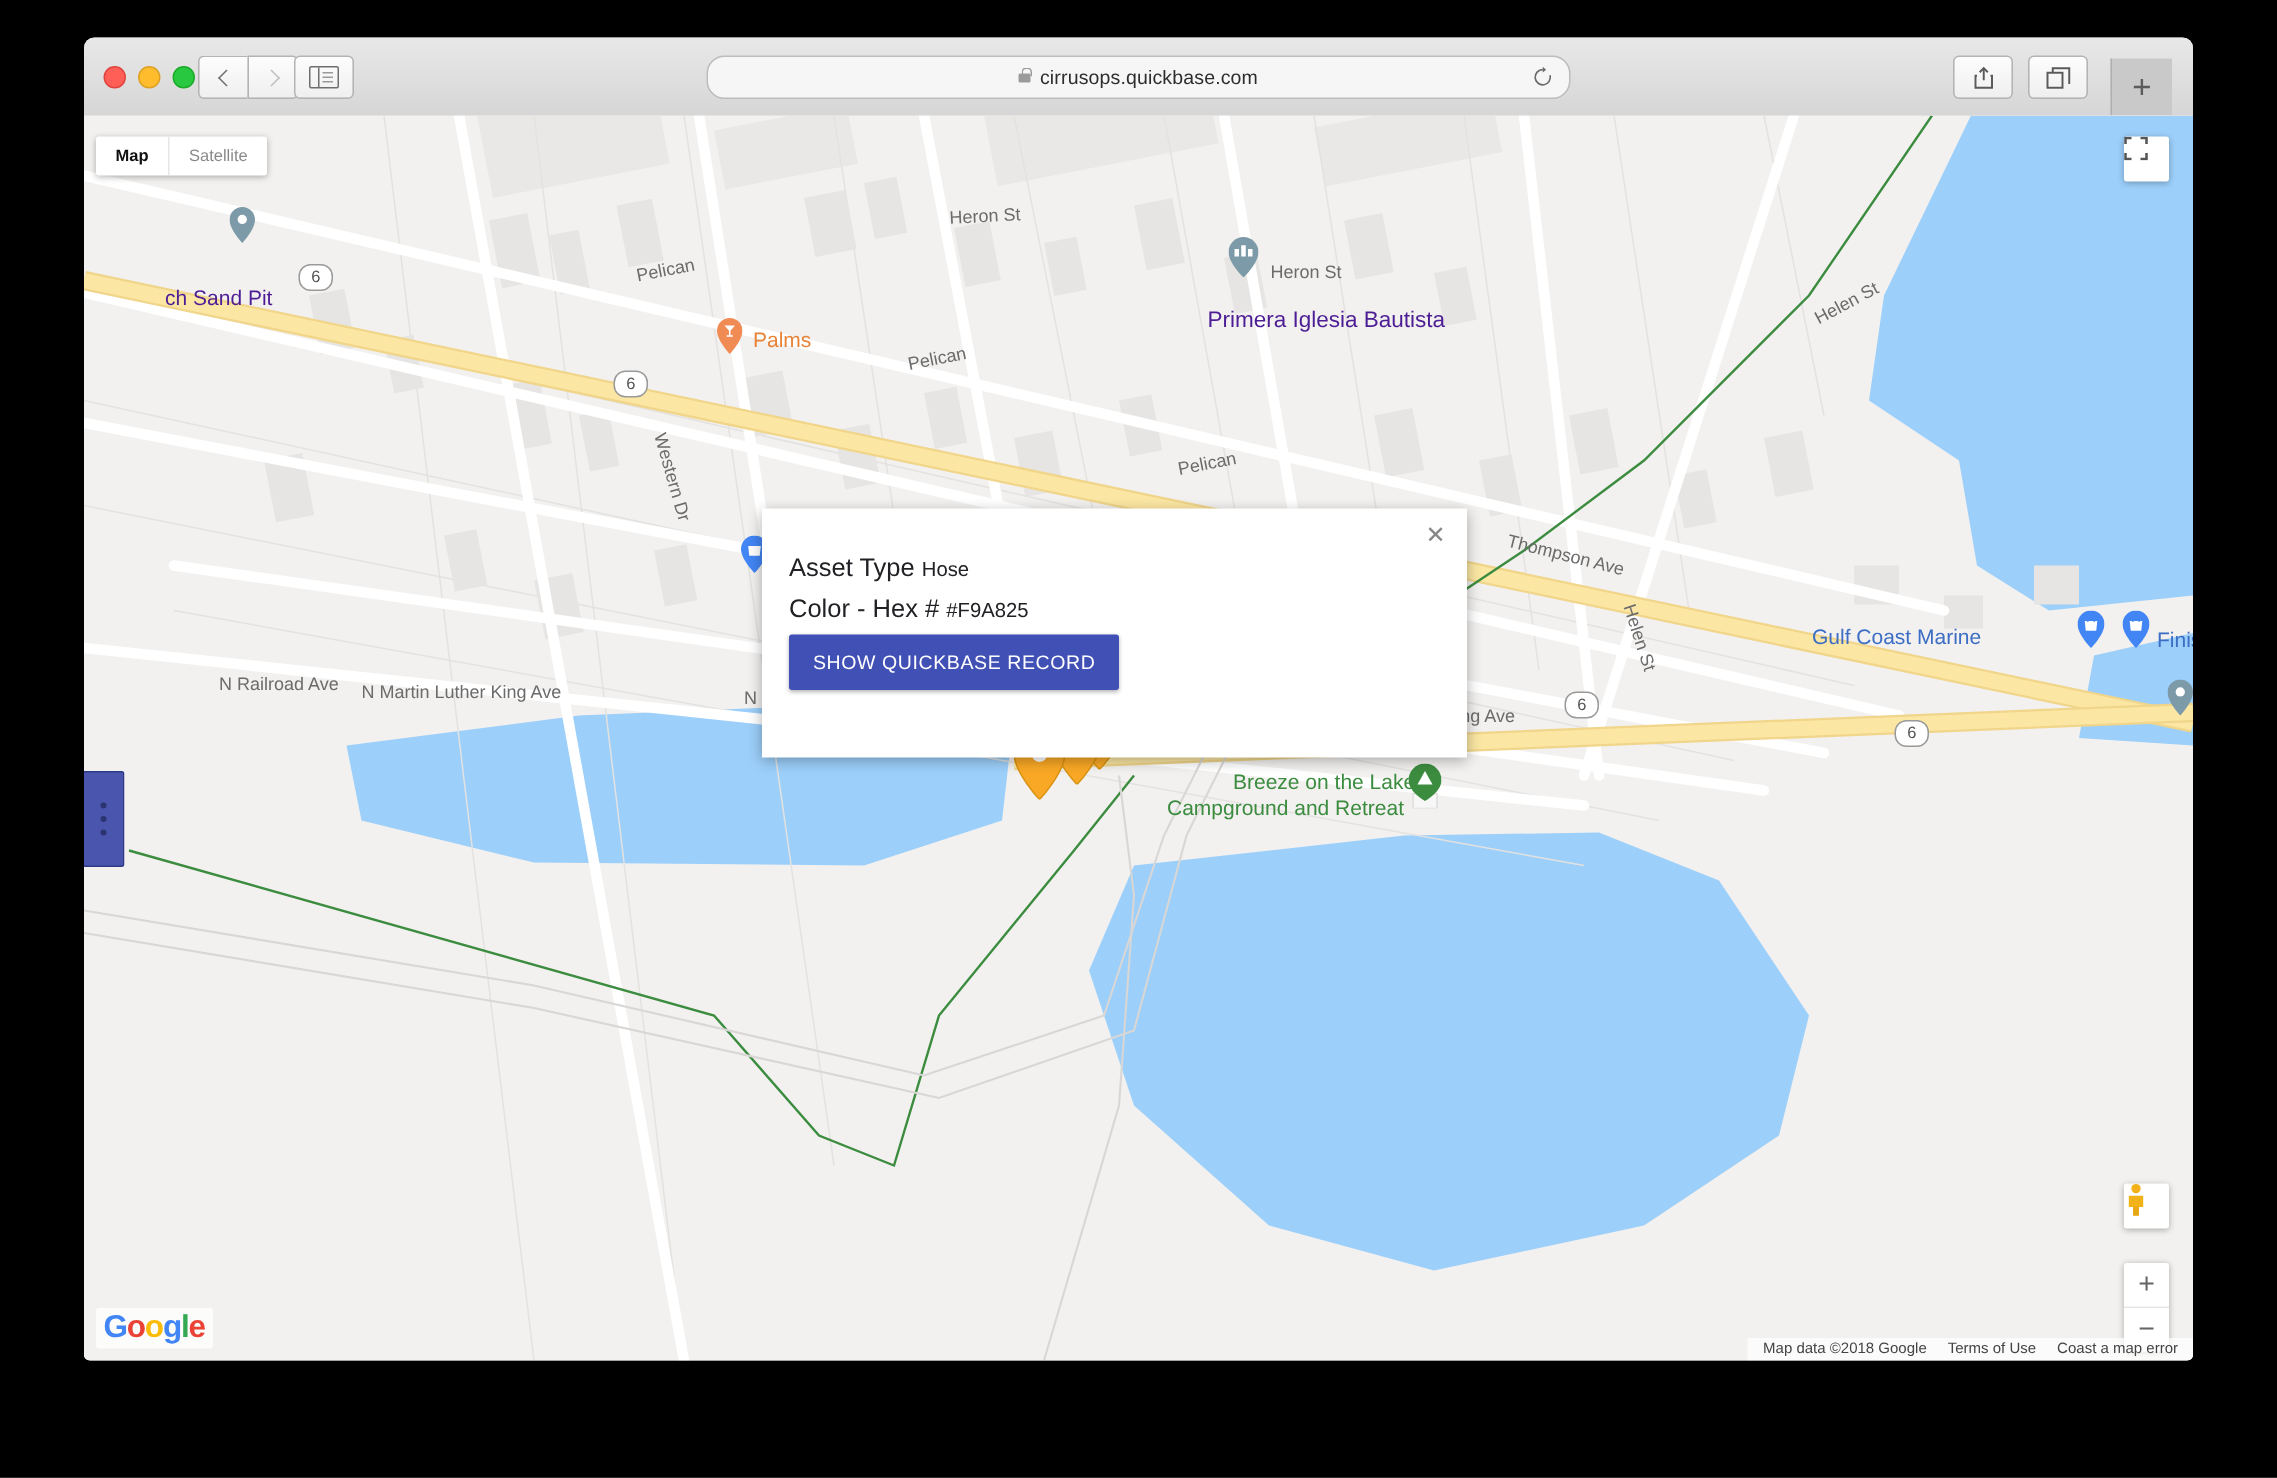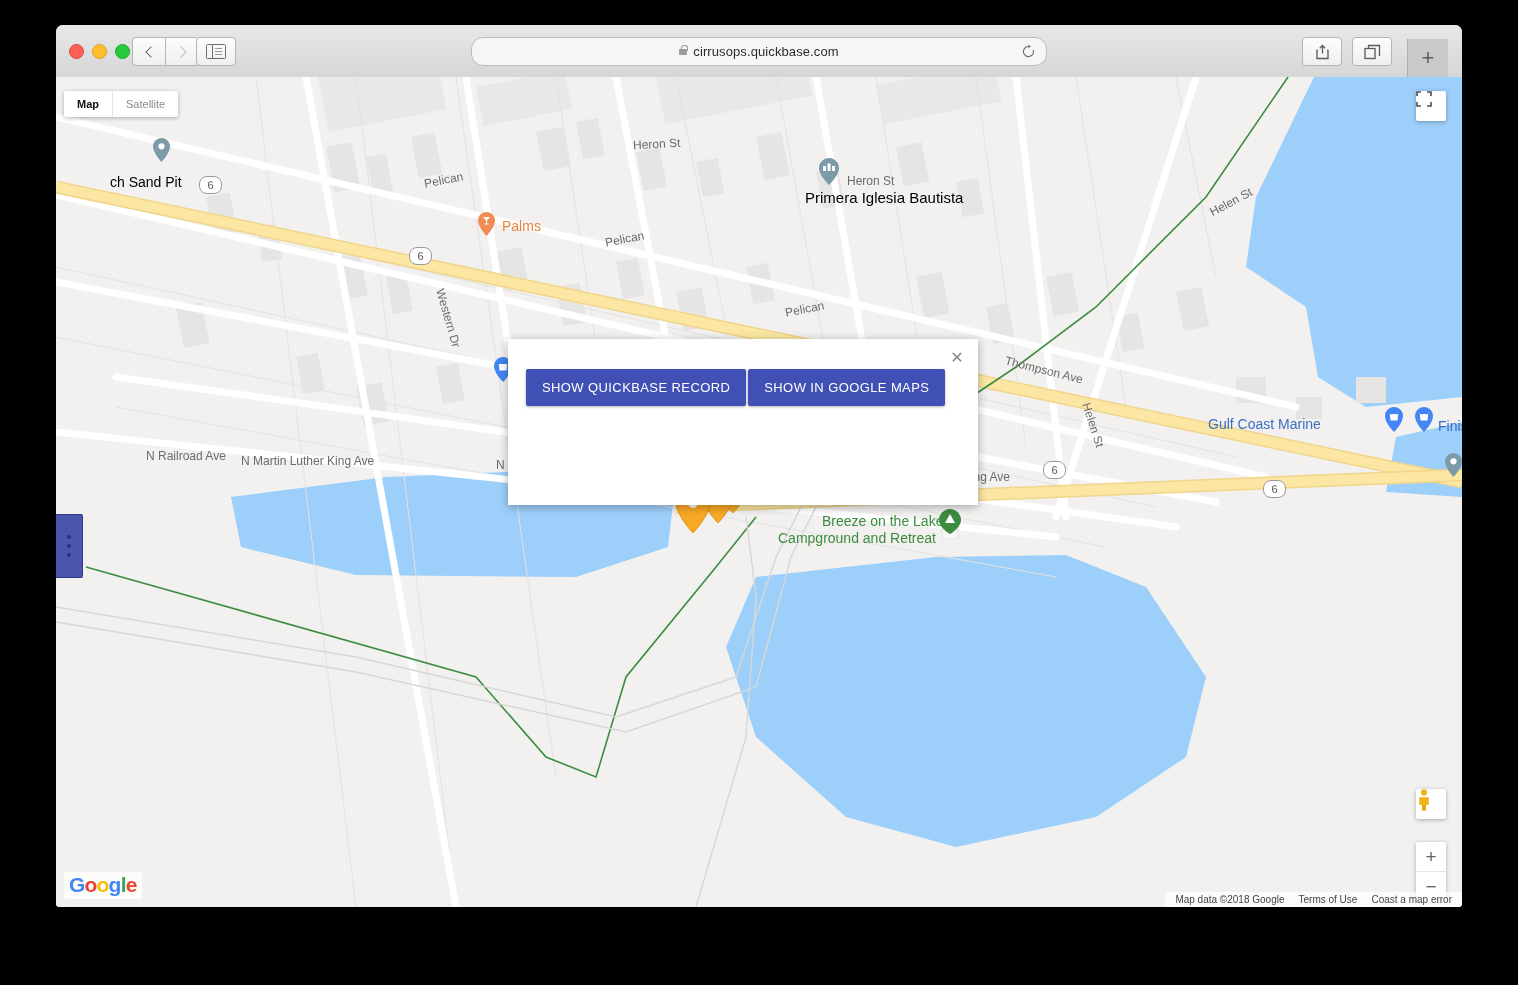--- a/index.html
+++ b/index.html
@@ -98,21 +98,21 @@
   }
   .map svg { position:absolute; left:0; top:0; }
 
   
   .maplabel {
     position:absolute; white-space:nowrap;
     font-family:"Liberation Sans", sans-serif;
     pointer-events:none;
   }
   .street { font-size:12px; color:#6b6b6b; }
-  .poi-name { font-size:14px; color:#000000; }
+  .poi-name { font-size:14px; color:#4c1d95;margin-top:16px; }
   .poi-blue { font-size:14px; color:#3b6ec4; }
   .poi-orange { font-size:14px; color:#e8833a; }
   .poi-green { font-size:14px; color:#3c8c40; text-align:center; line-height:17px; }
 
   .shield {
     position:absolute; width:21px; height:16px; border-radius:8px;
     background:#fff; border:1.2px solid #9a9a9a;
     font-size:11px; color:#555; display:flex; align-items:center; justify-content:center;
   }
 
@@ -520,22 +520,29 @@
 
       <div class="attrib">
         <span>Map data ©2018 Google</span>
         <span>Terms of Use</span>
         <span>Coast a map error</span>
       </div>
 
       <div class="infowin">
         <div class="iw-close">✕</div>
         <div class="iw-body">
+          <div class="iw-row">
+            <span class="lbl">Asset Type</span>
+            <span class="val">Hose</span>
+          </div>
+          <div class="iw-row">
+            <span class="lbl">Color - Hex #</span>
+            <span class="val">#F9A825</span>
+          </div>
           <div class="iw-buttons">
             <button class="iw-btn">SHOW QUICKBASE RECORD</button>
-            <button class="iw-btn">SHOW IN GOOGLE MAPS</button>
           </div>
         </div>
       </div>
 
     </div>
   </div>
 </div>
 
 </body></html>

